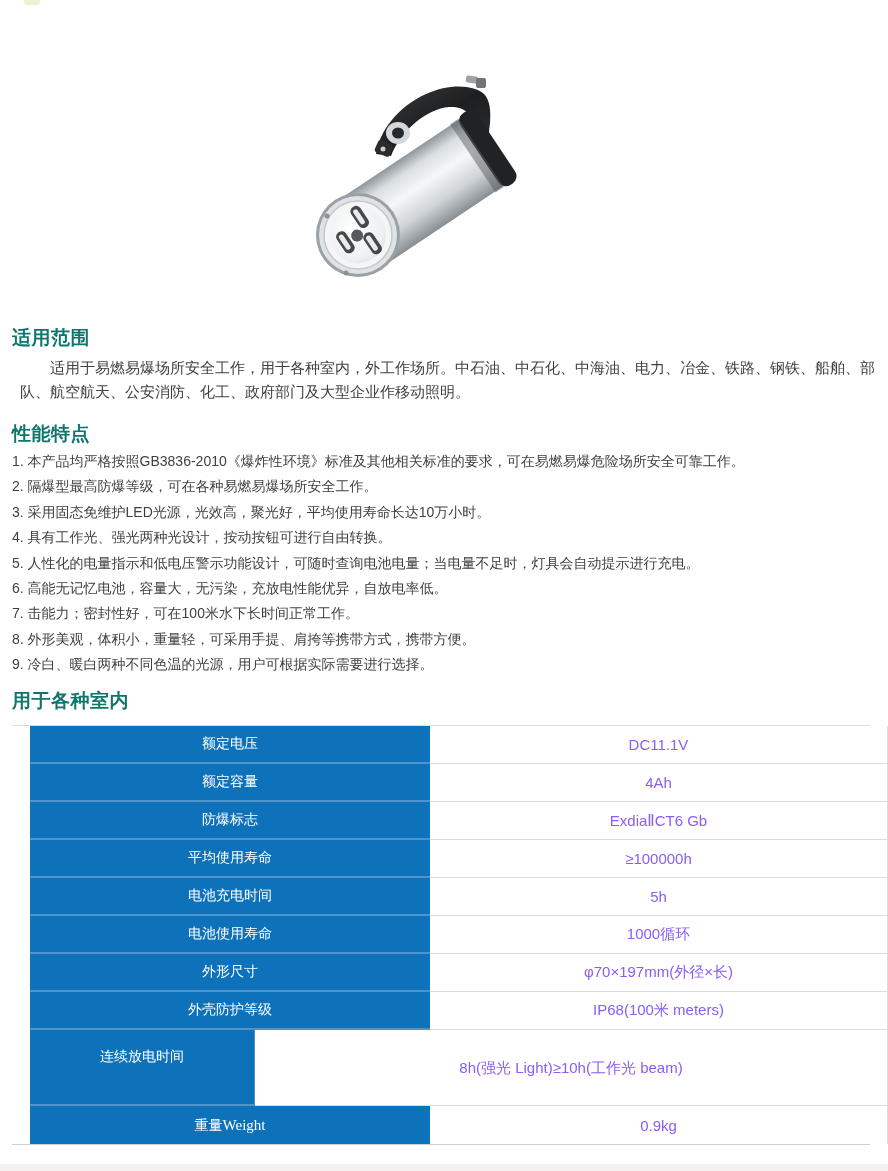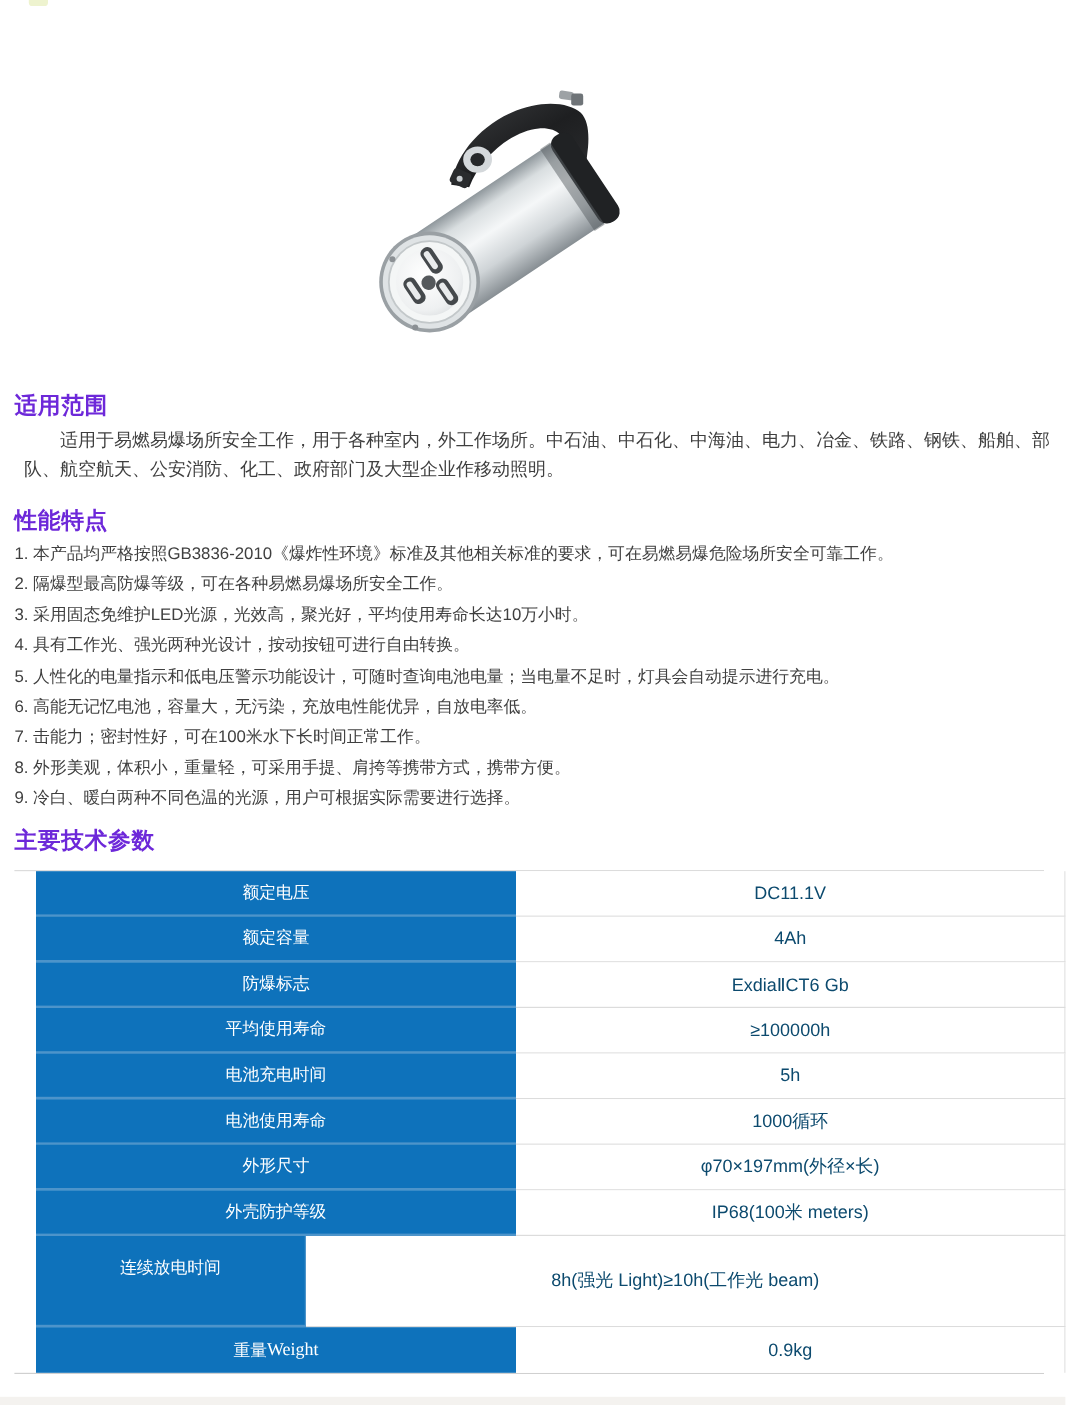--- a/index.html
+++ b/index.html
@@ -4,21 +4,21 @@
 <style>
   html,body{margin:0;padding:0;}
   body{
     width:888px;height:1171px;position:relative;background:#ffffff;
     font-family:"Liberation Sans","DejaVu Sans",sans-serif;color:#404040;
     overflow:hidden;
   }
   .logo-fragment{position:absolute;left:24px;top:0;width:16px;height:5px;
     background:#eef3cf;border-radius:0 0 3px 3px;}
   .product-figure{position:absolute;left:280px;top:70px;width:260px;height:250px;}
-  .sec-title{position:absolute;left:12px;font-size:19px;font-weight:bold;color:#6d28d9;letter-spacing:0.5px;}
+  .sec-title{position:absolute;left:12px;font-size:19px;font-weight:bold;color:#0f766e;letter-spacing:0.5px;}
   #title-application{top:325px;}
   #title-features{top:421px;}
   #title-specs{top:688px;}
   .application-body{
     position:absolute;left:20px;top:356px;width:864px;
     font-size:15px;line-height:24px;text-indent:2em;color:#3f3f3f;
   }
   .features-list{
     position:absolute;left:12px;top:449px;width:864px;
     list-style:none;margin:0;padding:0;
@@ -36,21 +36,21 @@
     background:#0e72bb;color:#ffffff;font-size:14px;
     display:flex;align-items:center;justify-content:center;
     box-sizing:border-box;border-bottom:2px solid #4d94ca;
   }
   .spec-row:last-child .cell-blue{border-bottom:none;}
   .label-col{width:400px;flex:0 0 400px;}
   .value-col{
     flex:1;box-sizing:border-box;
     border-bottom:1px solid #dcdcdc;border-right:1px solid #dcdcdc;
     display:flex;align-items:center;justify-content:center;
-    font-size:15px;color:#0c4a6e;background:#ffffff;
+    font-size:15px;color:#8b5cf6;background:#ffffff;
   }
   .spec-row:last-child .value-col{border-bottom:none;}
   .sub-left{width:225px;flex:0 0 225px;border-right:1px solid #4d94ca;
     align-items:flex-start;padding-top:18px;}
   .sub-right{width:175px;flex:0 0 175px;
     font-family:"Liberation Serif",serif;font-size:15px;}
   .value-stack{display:flex;flex-direction:row;align-items:flex-start;}
   .value-stack div{line-height:28px;}
   .weight-label{display:flex;flex-direction:row;align-items:center;line-height:16px;}
   .weight-en{font-family:"Liberation Serif",serif;font-size:15px;}
@@ -133,21 +133,21 @@
   <li>2. 隔爆型最高防爆等级，可在各种易燃易爆场所安全工作。</li>
   <li>3. 采用固态免维护LED光源，光效高，聚光好，平均使用寿命长达10万小时。</li>
   <li>4. 具有工作光、强光两种光设计，按动按钮可进行自由转换。</li>
   <li>5. 人性化的电量指示和低电压警示功能设计，可随时查询电池电量；当电量不足时，灯具会自动提示进行充电。</li>
   <li>6. 高能无记忆电池，容量大，无污染，充放电性能优异，自放电率低。</li>
   <li>7. 击能力；密封性好，可在100米水下长时间正常工作。</li>
   <li>8. 外形美观，体积小，重量轻，可采用手提、肩挎等携带方式，携带方便。</li>
   <li>9. 冷白、暖白两种不同色温的光源，用户可根据实际需要进行选择。</li>
 </ul>
 
-<div class="sec-title" id="title-specs">主要技术参数</div>
+<div class="sec-title" id="title-specs">用于各种室内</div>
 
 <div class="spec-table">
   <div class="spec-row row-std">
     <div class="cell-blue label-col">额定电压</div>
     <div class="value-col">DC11.1V</div>
   </div>
   <div class="spec-row row-std">
     <div class="cell-blue label-col">额定容量</div>
     <div class="value-col">4Ah</div>
   </div>

